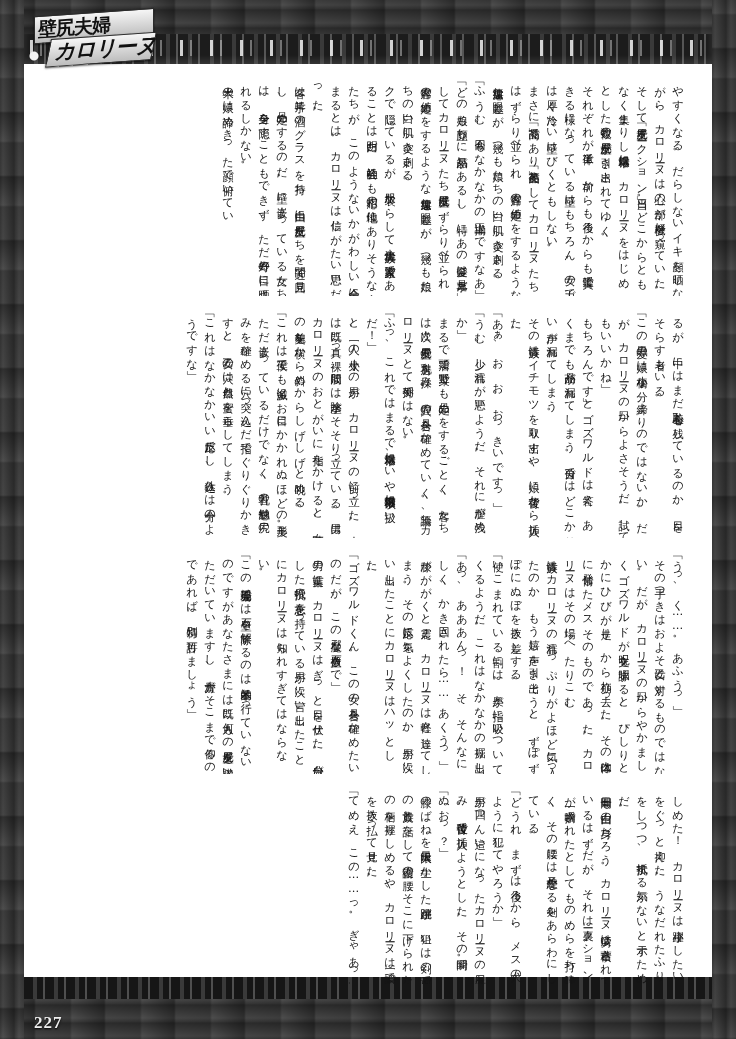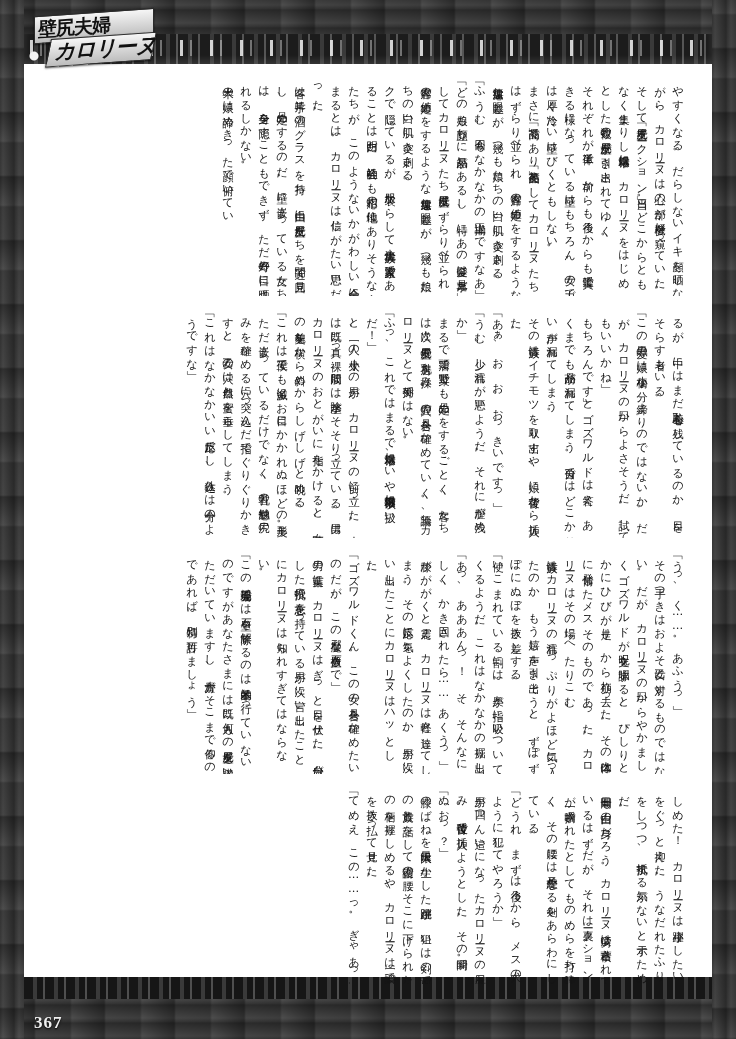--- a/index.html
+++ b/index.html
@@ -251,15 +251,15 @@
           <div class="vcol">十日間も自由の身だろう。カロリーヌ疲労は蓄積されているはずだが、それは裏ークションが一瞬摘されたとしてものめらを打ち砕く、その腰には予想外なる剣をあらわにしている。</div>
           <div class="vcol">「どうれ、まずは後ろから、メス犬のように犯してやろうか」</div>
           <div class="vcol">男が四つん這いになったカロリーヌの尻を掴み、後背位で挿入しようとした。その瞬間。</div>
           <div class="vcol">「ぬおっ？」</div>
           <div class="vcol">膝のばねを最大限に生かした跳躍が、狙いは剣の前で別の貴族と話をして護衛の腰、そこに下げられた剣の柄を握りしめるや、カロリーヌは一瞬で剣を抜き払って見せた。</div>
           <div class="vcol">「てめえ、この……っ。ぎゃあっ」</div>
         </div>
       </div>
   </div>
 
-  <div class="page-number">367</div>
+  <div class="page-number">227</div>
 
 </div>
 
 </body></html>

